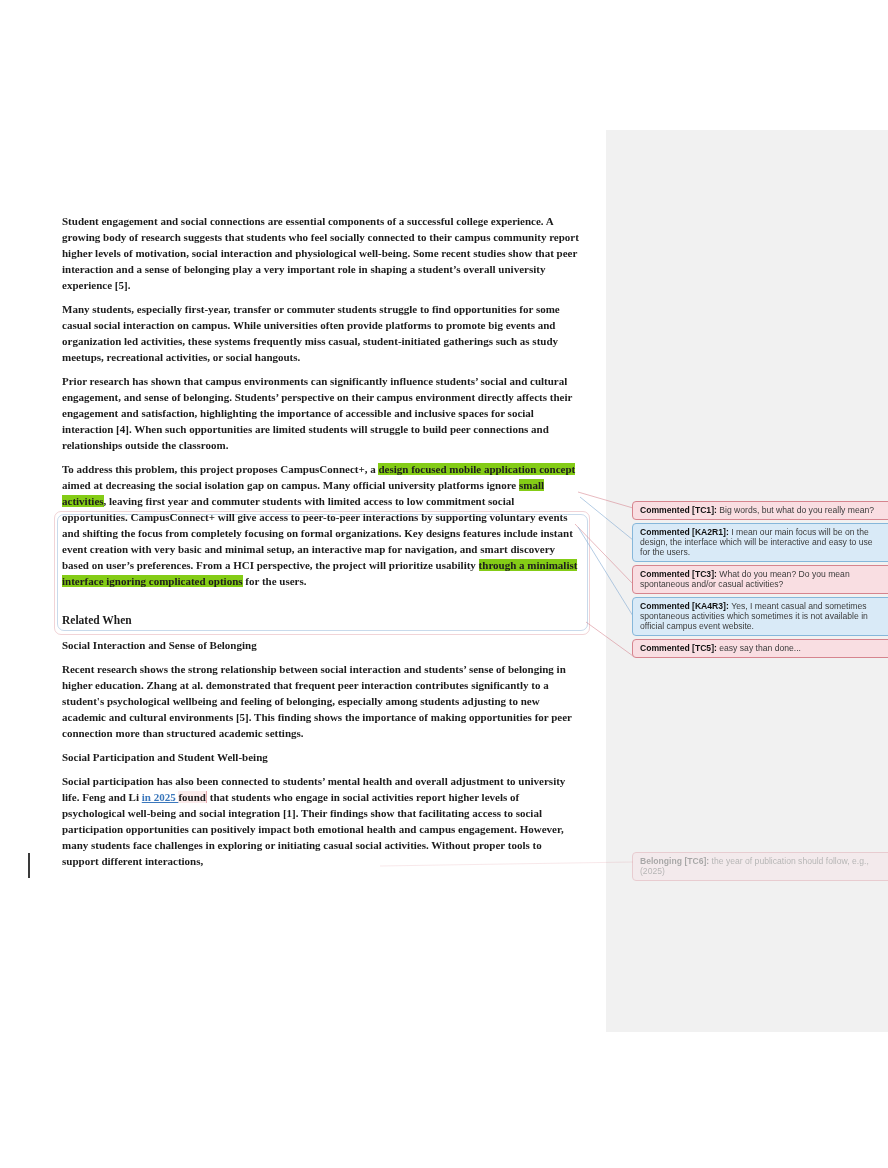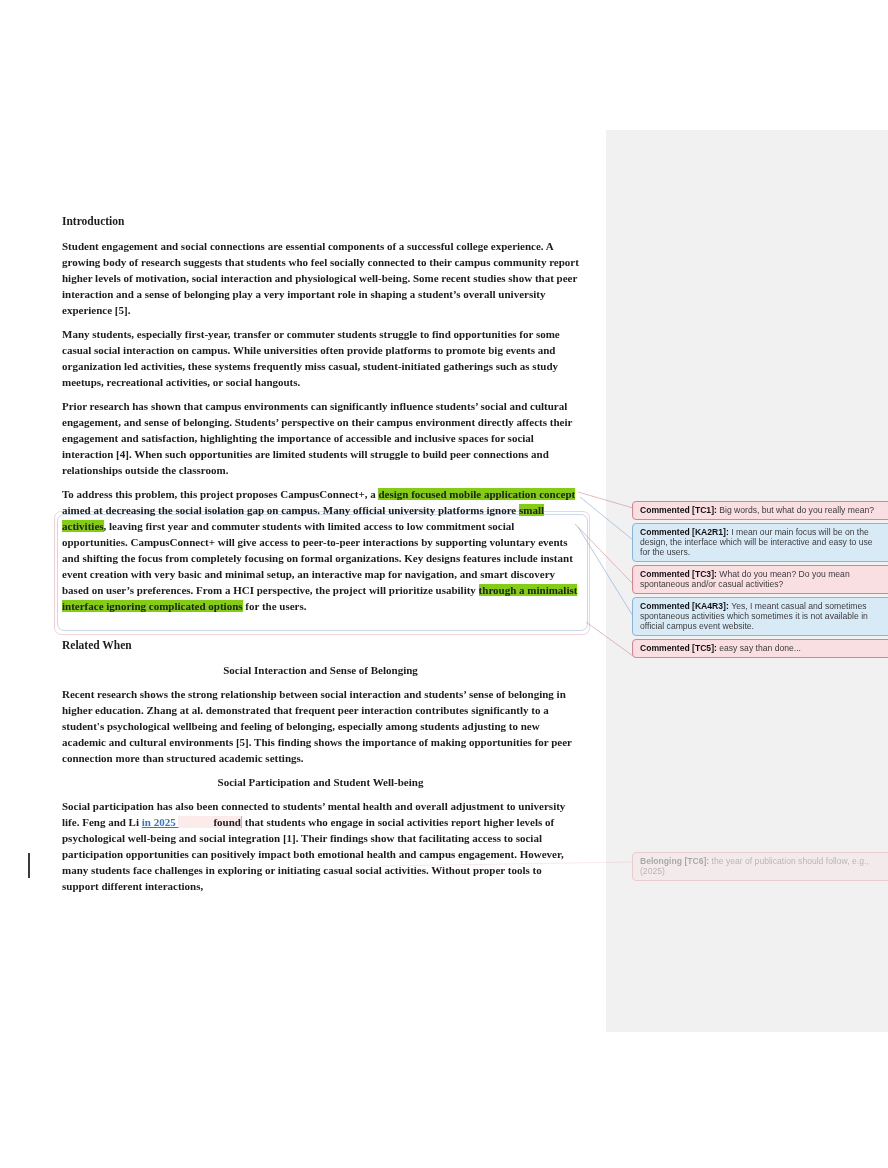--- a/index.html
+++ b/index.html
@@ -17,23 +17,23 @@
   }
   
   .doc{
     position:absolute;left:62px;top:213px;width:517px;
     color:#1d1d1d;font-size:11px;line-height:16px;
     text-align:left;
   }
   .doc h2{font-size:11.5px;line-height:16px;margin:0 0 9px 0;font-weight:bold;}
   .doc h2.mt{margin-top:23px;}
   .doc p{margin:0 0 8px 0;font-weight:bold;}
-  .doc p.sub{margin:0 0 8px 0;text-align:center;}
+  .doc p.sub{margin:0 0 8px 0;}
   .hl{background:#84cc16;}
-  .hl-faint{background:rgba(245,202,202,.38);border-right:1px solid rgba(214,110,120,.55);padding-left:35px;}
+  .hl-faint{background:rgba(245,202,202,.38);border-right:1px solid rgba(214,110,120,.55);}
   .ins{color:#3a77bc;text-decoration:underline;}
   
   .anchor-outline{position:absolute;border-radius:7px;pointer-events:none;}
   .anchor-outline.pink{left:54px;top:511px;width:534px;height:122px;border:1px solid rgba(221,152,160,.42);}
   .anchor-outline.blue{left:57px;top:514px;width:529px;height:115px;border:1px solid rgba(135,172,210,.45);}
   
   .change-bar{position:absolute;left:28px;top:853px;width:2px;height:25px;background:#3a3a3a;}
   
   svg.connectors{position:absolute;left:0;top:0;width:888px;height:1168px;pointer-events:none;}
   
@@ -62,21 +62,20 @@
 <svg class="connectors">
   <line x1="578" y1="492" x2="633" y2="508" stroke="rgba(214,130,140,.55)" stroke-width="1"></line>
   <line x1="580" y1="497" x2="633" y2="540" stroke="rgba(130,170,210,.6)" stroke-width="1"></line>
   <line x1="575" y1="524" x2="633" y2="584" stroke="rgba(214,130,140,.55)" stroke-width="1"></line>
   <line x1="578" y1="527" x2="633" y2="616" stroke="rgba(130,170,210,.6)" stroke-width="1"></line>
   <line x1="586" y1="622" x2="633" y2="656" stroke="rgba(214,130,140,.55)" stroke-width="1"></line>
   <line x1="380" y1="866" x2="633" y2="862" stroke="rgba(214,130,140,.18)" stroke-width="1"></line>
 </svg>
 
 <div class="doc">
-    <h2>Introduction</h2>
     <p><span>Student engagement and social connections are essential components of a successful college experience. A growing body of research suggests that students who feel socially connected to their campus community report higher levels of motivation, social interaction and physiological well-being. Some recent studies show that peer interaction and a sense of belonging play a very important role in shaping a student’s overall university experience [5].</span></p>
     <p><span>Many students, especially first-year, transfer or commuter students struggle to find opportunities for some casual social interaction on campus. While universities often provide platforms to promote big events and organization led activities, these systems frequently miss casual, student-initiated gatherings such as study meetups, recreational activities, or social hangouts.</span></p>
     <p><span>Prior research has shown that campus environments can significantly influence students’ social and cultural engagement, and sense of belonging. Students’ perspective on their campus environment directly affects their engagement and satisfaction, highlighting the importance of accessible and inclusive spaces for social interaction [4]. When such opportunities are limited students will struggle to build peer connections and relationships outside the classroom.</span></p>
     <p><span>To address this problem, this project proposes CampusConnect+, a </span><span class="hl">design focused mobile application concept</span><span> aimed at decreasing the social isolation gap on campus. Many official university platforms ignore </span><span class="hl">small activities</span><span>, leaving first year and commuter students with limited access to low commitment social opportunities. CampusConnect+ will give access to peer-to-peer interactions by supporting voluntary events and shifting the focus from completely focusing on formal organizations. Key designs features include instant event creation with very basic and minimal setup, an interactive map for navigation, and smart discovery based on user’s preferences. From a HCI perspective, the project will prioritize usability </span><span class="hl">through a minimalist interface ignoring complicated options</span><span> for the users.</span></p>
     <h2 class="mt">Related When</h2>
     <p class="sub">Social Interaction and Sense of Belonging</p>
     <p><span>Recent research shows the strong relationship between social interaction and students’ sense of belonging in higher education. Zhang at al. demonstrated that frequent peer interaction contributes significantly to a student's psychological wellbeing and feeling of belonging, especially among students adjusting to new academic and cultural environments [5]. This finding shows the importance of making opportunities for peer connection more than structured academic settings.</span></p>
     <p class="sub">Social Participation and Student Well-being</p>
     <p><span>Social participation has also been connected to students’ mental health and overall adjustment to university life. Feng and Li </span><span class="ins">in 2025 </span><span class="hl-faint">found</span><span> that students who engage in social activities report higher levels of psychological well-being and social integration [1]. Their findings show that facilitating access to social participation opportunities can positively impact both emotional health and campus engagement. However, many students face challenges in exploring or initiating casual social activities. Without proper tools to support different interactions,</span></p>
   </div>

